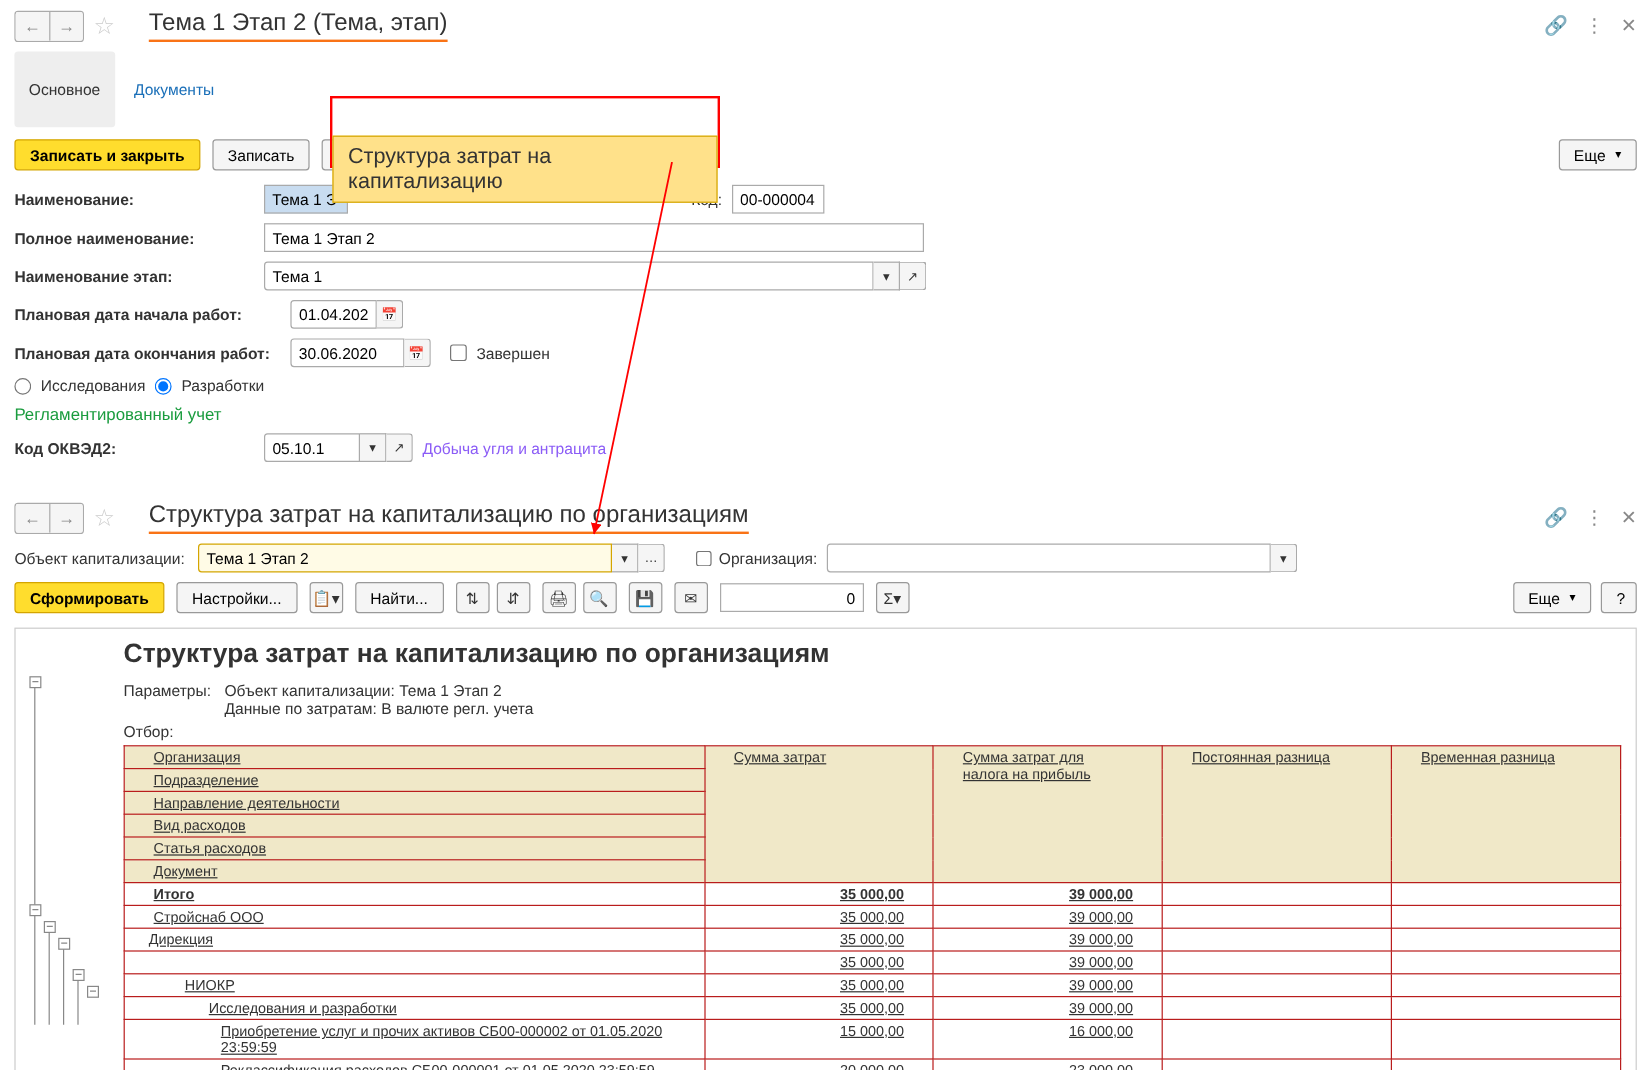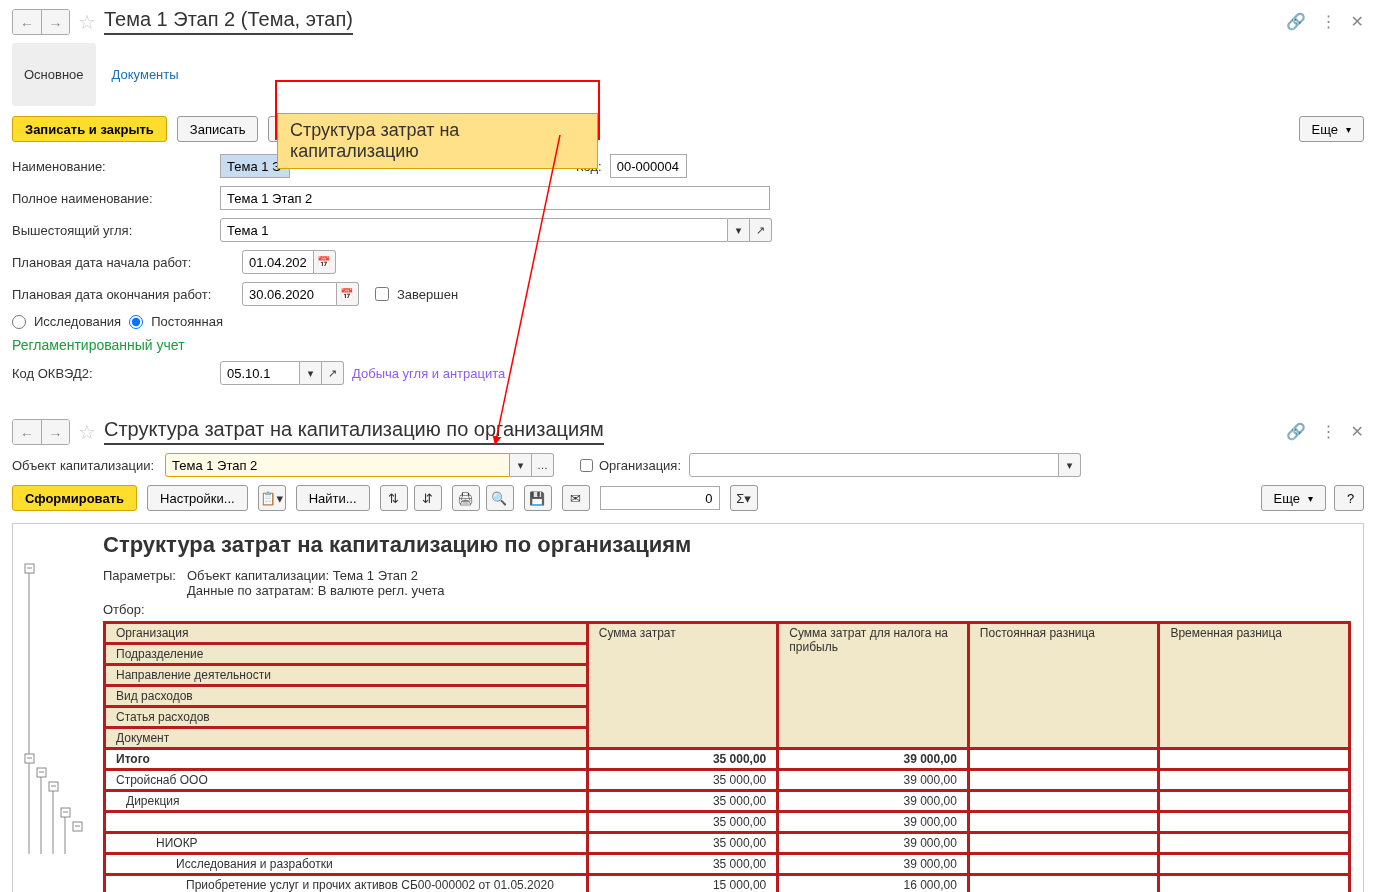--- a/index.html
+++ b/index.html
@@ -4,54 +4,54 @@
 <style>
 * { box-sizing: border-box; margin: 0; padding: 0; }
 body { font-family: Arial, sans-serif; font-size: 13px; color: #333; background: #fff; }
 .panel { padding: 8px 12px 0 12px; position: relative; }
 .title-bar { display: flex; align-items: center; gap: 8px; margin-bottom: 8px; }
 .nav-btns { display: flex; border: 1px solid #aaa; border-radius: 3px; overflow: hidden; }
 .nav-btn { width: 28px; height: 24px; background: #f5f5f5; border: none; cursor: pointer; display: flex; align-items: center; justify-content: center; font-size: 14px; color: #888; }
 .nav-btn + .nav-btn { border-left: 1px solid #aaa; }
 .star-icon { font-size: 20px; color: #ccc; }
 .title-text { font-size: 20px; color: #333; }
-.underline-red { border-bottom: 2px solid #404040; padding-bottom: 2px; }
+.underline-red { border-bottom: 2px solid #f97316; padding-bottom: 2px; margin-left: 20px; }
 .title-actions { margin-left: auto; display: flex; gap: 14px; align-items: center; color: #888; font-size: 16px; }
 .title-actions span { cursor: pointer; }
 .tabs { display: flex; gap: 4px; margin-bottom: 10px; }
 .tab { padding: 24px 12px; font-size: 13px; cursor: pointer; border-radius: 3px; }
 .tab.active { background: #eee; color: #333; }
 .tab.link { color: #1a6fb8; }
 .toolbar { display: flex; gap: 10px; align-items: center; margin-bottom: 12px; }
 .btn { height: 26px; padding: 0 12px; border: 1px solid #999; border-radius: 3px; background: #f5f5f5; cursor: pointer; font-size: 13px; display: flex; align-items: center; gap: 4px; }
 .btn-yellow { background: #ffdd2d; border-color: #d4a500; font-weight: bold; }
 .btn-dropdown::after { content: "▾"; font-size: 10px; margin-left: 4px; }
 .link-text { color: #1a6fb8; text-decoration: underline; cursor: pointer; }
 .more-box { margin-left: auto; }
 .red-box { position: absolute; border: 2px solid red; pointer-events: none; }
 .dropdown-menu { position: absolute; background: #ffe18a; border: 1px solid #d4a500; padding: 6px 12px; font-size: 18px; cursor: pointer; z-index: 10; }
 .form-row { display: flex; align-items: center; margin-bottom: 8px; gap: 8px; }
-.label { width: 200px; font-size: 13px; color: #333; }
+.label { width: 200px; font-size: 13px; color: #333; font-weight: bold; }
 .input { height: 24px; border: 1px solid #aaa; padding: 0 6px; font-size: 13px; background: #fff; }
 .input-sel { background: #c8dcf0; }
 .input-compound { display: flex; align-items: center; }
 .input-compound .input { border-radius: 3px 0 0 3px; }
 .input-btn { width: 22px; height: 24px; border: 1px solid #aaa; border-left: none; background: #f5f5f5; display: flex; align-items: center; justify-content: center; font-size: 11px; cursor: pointer; }
 .input-btn:last-child { border-radius: 0 3px 3px 0; }
 .radio-row, .check-row { display: flex; align-items: center; gap: 8px; font-size: 13px; }
 .radio-row input, .check-row input { width: 14px; height: 14px; }
 .section-header { color: #1a9c3e; font-size: 14px; margin: 8px 0; }
 .hint { color: #8b5cf6; text-align: center; }
 .highlight-yellow { border: 1px solid #d4a500 !important; background: #fffbe6; }
 .report-head { font-size: 22px; font-weight: bold; margin-bottom: 10px; }
 .report-params { font-size: 13px; margin-bottom: 4px; display: flex; gap: 4px; }
 .report-params .plbl { width: 80px; }
 .table-wrap { border: 1px solid #ccc; margin-top: 8px; }
 .rtable { width: 100%; border-collapse: collapse; font-size: 12px; }
-.rtable td, .rtable th { border: 3px solid #b91c1c; padding: 2px 10px; text-align: left; vertical-align: top; }
+.rtable td, .rtable th { border: 1px solid #b91c1c; padding: 2px 24px; text-align: left; vertical-align: top; text-decoration: underline; }
 .rtable .hdr td { background: #f0e8c8; }
 .rtable .num { text-align: right; }
 .rtable .tot { font-weight: bold; }
 .tree-col { width: 78px; position: relative; }
 .report-area { display: flex; }
 .report-body { flex: 1; padding: 8px 12px; }
 .toolbar-group { display: flex; gap: 6px; }
 .icon-btn { width: 28px; height: 26px; border: 1px solid #999; border-radius: 3px; background: #f5f5f5; display: flex; align-items: center; justify-content: center; cursor: pointer; font-size: 13px; }
 svg.arrow { position: absolute; pointer-events: none; z-index: 20; }
 .org-check { display: flex; align-items: center; gap: 6px; }
@@ -108,21 +108,21 @@
     <div>Код:</div>
     <input class="input" style="width: 77px;" value="00-000004">
   </div>
 
   <div class="form-row">
     <div class="label">Полное наименование:</div>
     <input class="input" style="width: 550px;" value="Тема 1 Этап 2">
   </div>
 
   <div class="form-row">
-    <div class="label">Вышестоящий угля:</div>
+    <div class="label">Наименование этап:</div>
     <div class="input-compound">
       <input class="input" style="width: 508px;" value="Тема 1">
       <div class="input-btn">▾</div>
       <div class="input-btn">↗</div>
     </div>
   </div>
 
   <div class="form-row">
     <div class="label" style="width:222px;">Плановая дата начала работ:</div>
     <div class="input-compound">
@@ -143,21 +143,21 @@
     </div>
   </div>
 
   <div class="form-row radio-row">
     <label class="radio-row">
         <input type="radio" name="r1" style="">
         <span>Исследования</span>
       </label>
     <label class="radio-row">
         <input type="radio" name="r1" checked="" style="">
-        <span>Постоянная</span>
+        <span>Разработки</span>
       </label>
   </div>
 
   <div class="section-header">Регламентированный учет</div>
 
   <div class="form-row">
     <div class="label">Код ОКВЭД2:</div>
     <div class="input-compound">
       <input class="input" style="width: 80px;" value="05.10.1">
       <div class="input-btn">▾</div>

